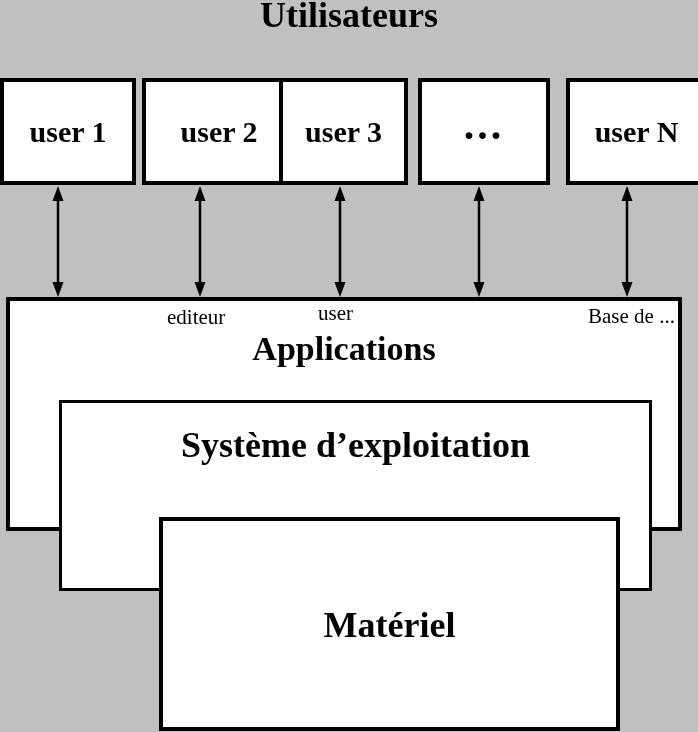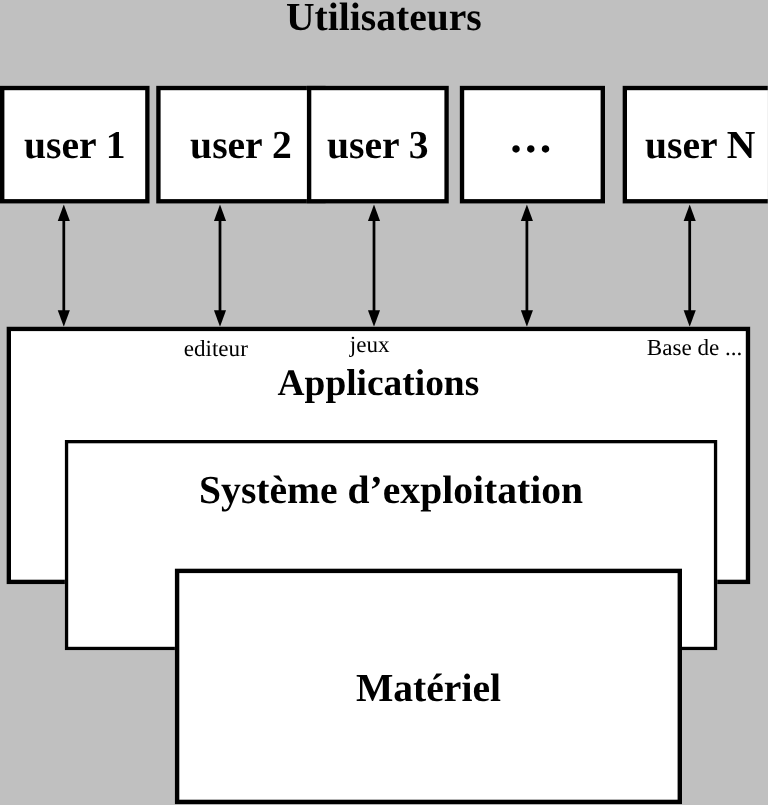--- a/index.html
+++ b/index.html
@@ -19,21 +19,21 @@
     line-height: 36px;
     z-index: 0;
   }
   .user-box {
     position: absolute;
     top: 78px; height: 107px;
     background: #ffffff;
     border: 4px solid #000;
     box-sizing: border-box;
     display: flex; align-items: center; justify-content: center;
-    font-size: 36px; font-weight: bold;
+    font-size: 30px; font-weight: bold;
     z-index: 0;
   }
   .user-box.ellipsis-box { font-size: 42px; letter-spacing: 3px; }
   .user-box.ellipsis-box .lbl { margin-top: -14px; }
   .arrow {
     position: absolute;
     top: 186px;
     width: 16px; height: 111px;
     z-index: 0;
   }
@@ -108,21 +108,21 @@
   <polygon points="8,111 2.5,96 13.5,96" fill="#000"></polygon>
 </svg>
 <svg class="arrow" style="left:619px;" viewBox="0 0 16 111">
   <line x1="8" y1="6" x2="8" y2="105" stroke="#000" stroke-width="2.5"></line>
   <polygon points="8,0 2.5,15 13.5,15" fill="#000"></polygon>
   <polygon points="8,111 2.5,96 13.5,96" fill="#000"></polygon>
 </svg>
 
 <div class="layer-box" id="applications-box">
   <span class="small-label" id="lbl-editeur">editeur</span>
-  <span class="small-label" id="lbl-jeux">jeux</span>
+  <span class="small-label" id="lbl-jeux">user</span>
   <span class="small-label" id="lbl-basede">Base de ...</span>
   <div class="layer-title" id="applications-title">Applications</div>
 </div>
 
 <div class="layer-box" id="os-box">
   <div class="layer-title" id="os-title">Système d’exploitation</div>
 </div>
 
 <div class="layer-box" id="hardware-box">
   <div class="layer-title" id="hardware-title">Matériel</div>

